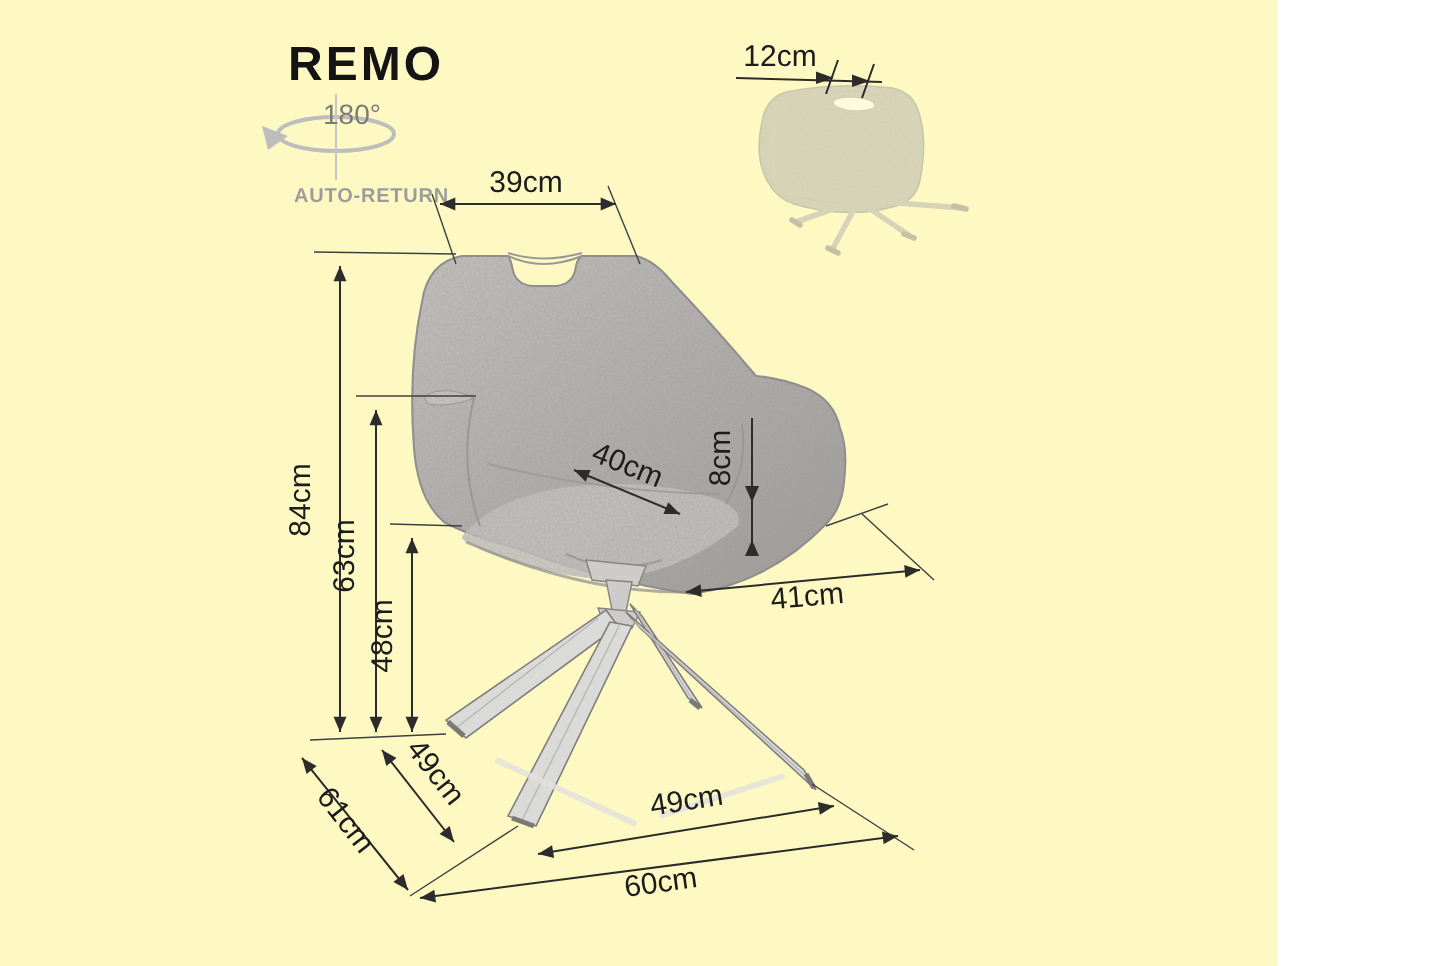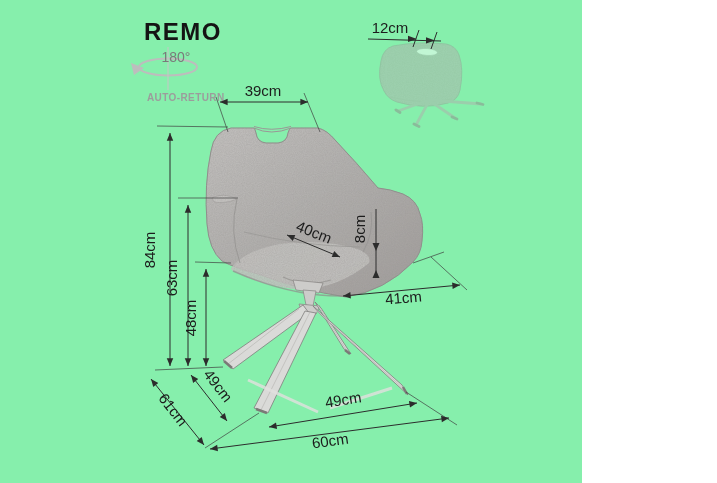--- a/index.html
+++ b/index.html
@@ -1,16 +1,16 @@
 <!DOCTYPE html>
 <html><head>
 <meta charset="utf-8">
 <style>
   html,body{margin:0;padding:0;background:#ffffff;}
-  .stage{position:relative;width:582px;height:483px;background:#86efac;overflow:hidden;
+  .stage{position:relative;width:639px;height:483px;background:#fef9c3;overflow:hidden;
          font-family:"Liberation Sans",sans-serif;}
   svg{display:block;}
   .title{font-family:"Liberation Sans",sans-serif;font-size:24px;font-weight:600;
          letter-spacing:1.5px;fill:#141414;}
   .rot-angle{font-family:"Liberation Sans",sans-serif;font-size:14px;fill:#7a7a7a;}
   .rot-caption{font-family:"Liberation Sans",sans-serif;font-size:10px;font-weight:700;
          letter-spacing:.4px;fill:#9c9c9c;}
   .lbl{font-family:"Liberation Sans",sans-serif;font-size:15px;fill:#1c1c1c;}
   .ext{stroke:#3f3f3f;stroke-width:.7;fill:none;}
   .dim{stroke:#2c2c2c;stroke-width:1;fill:none;}

